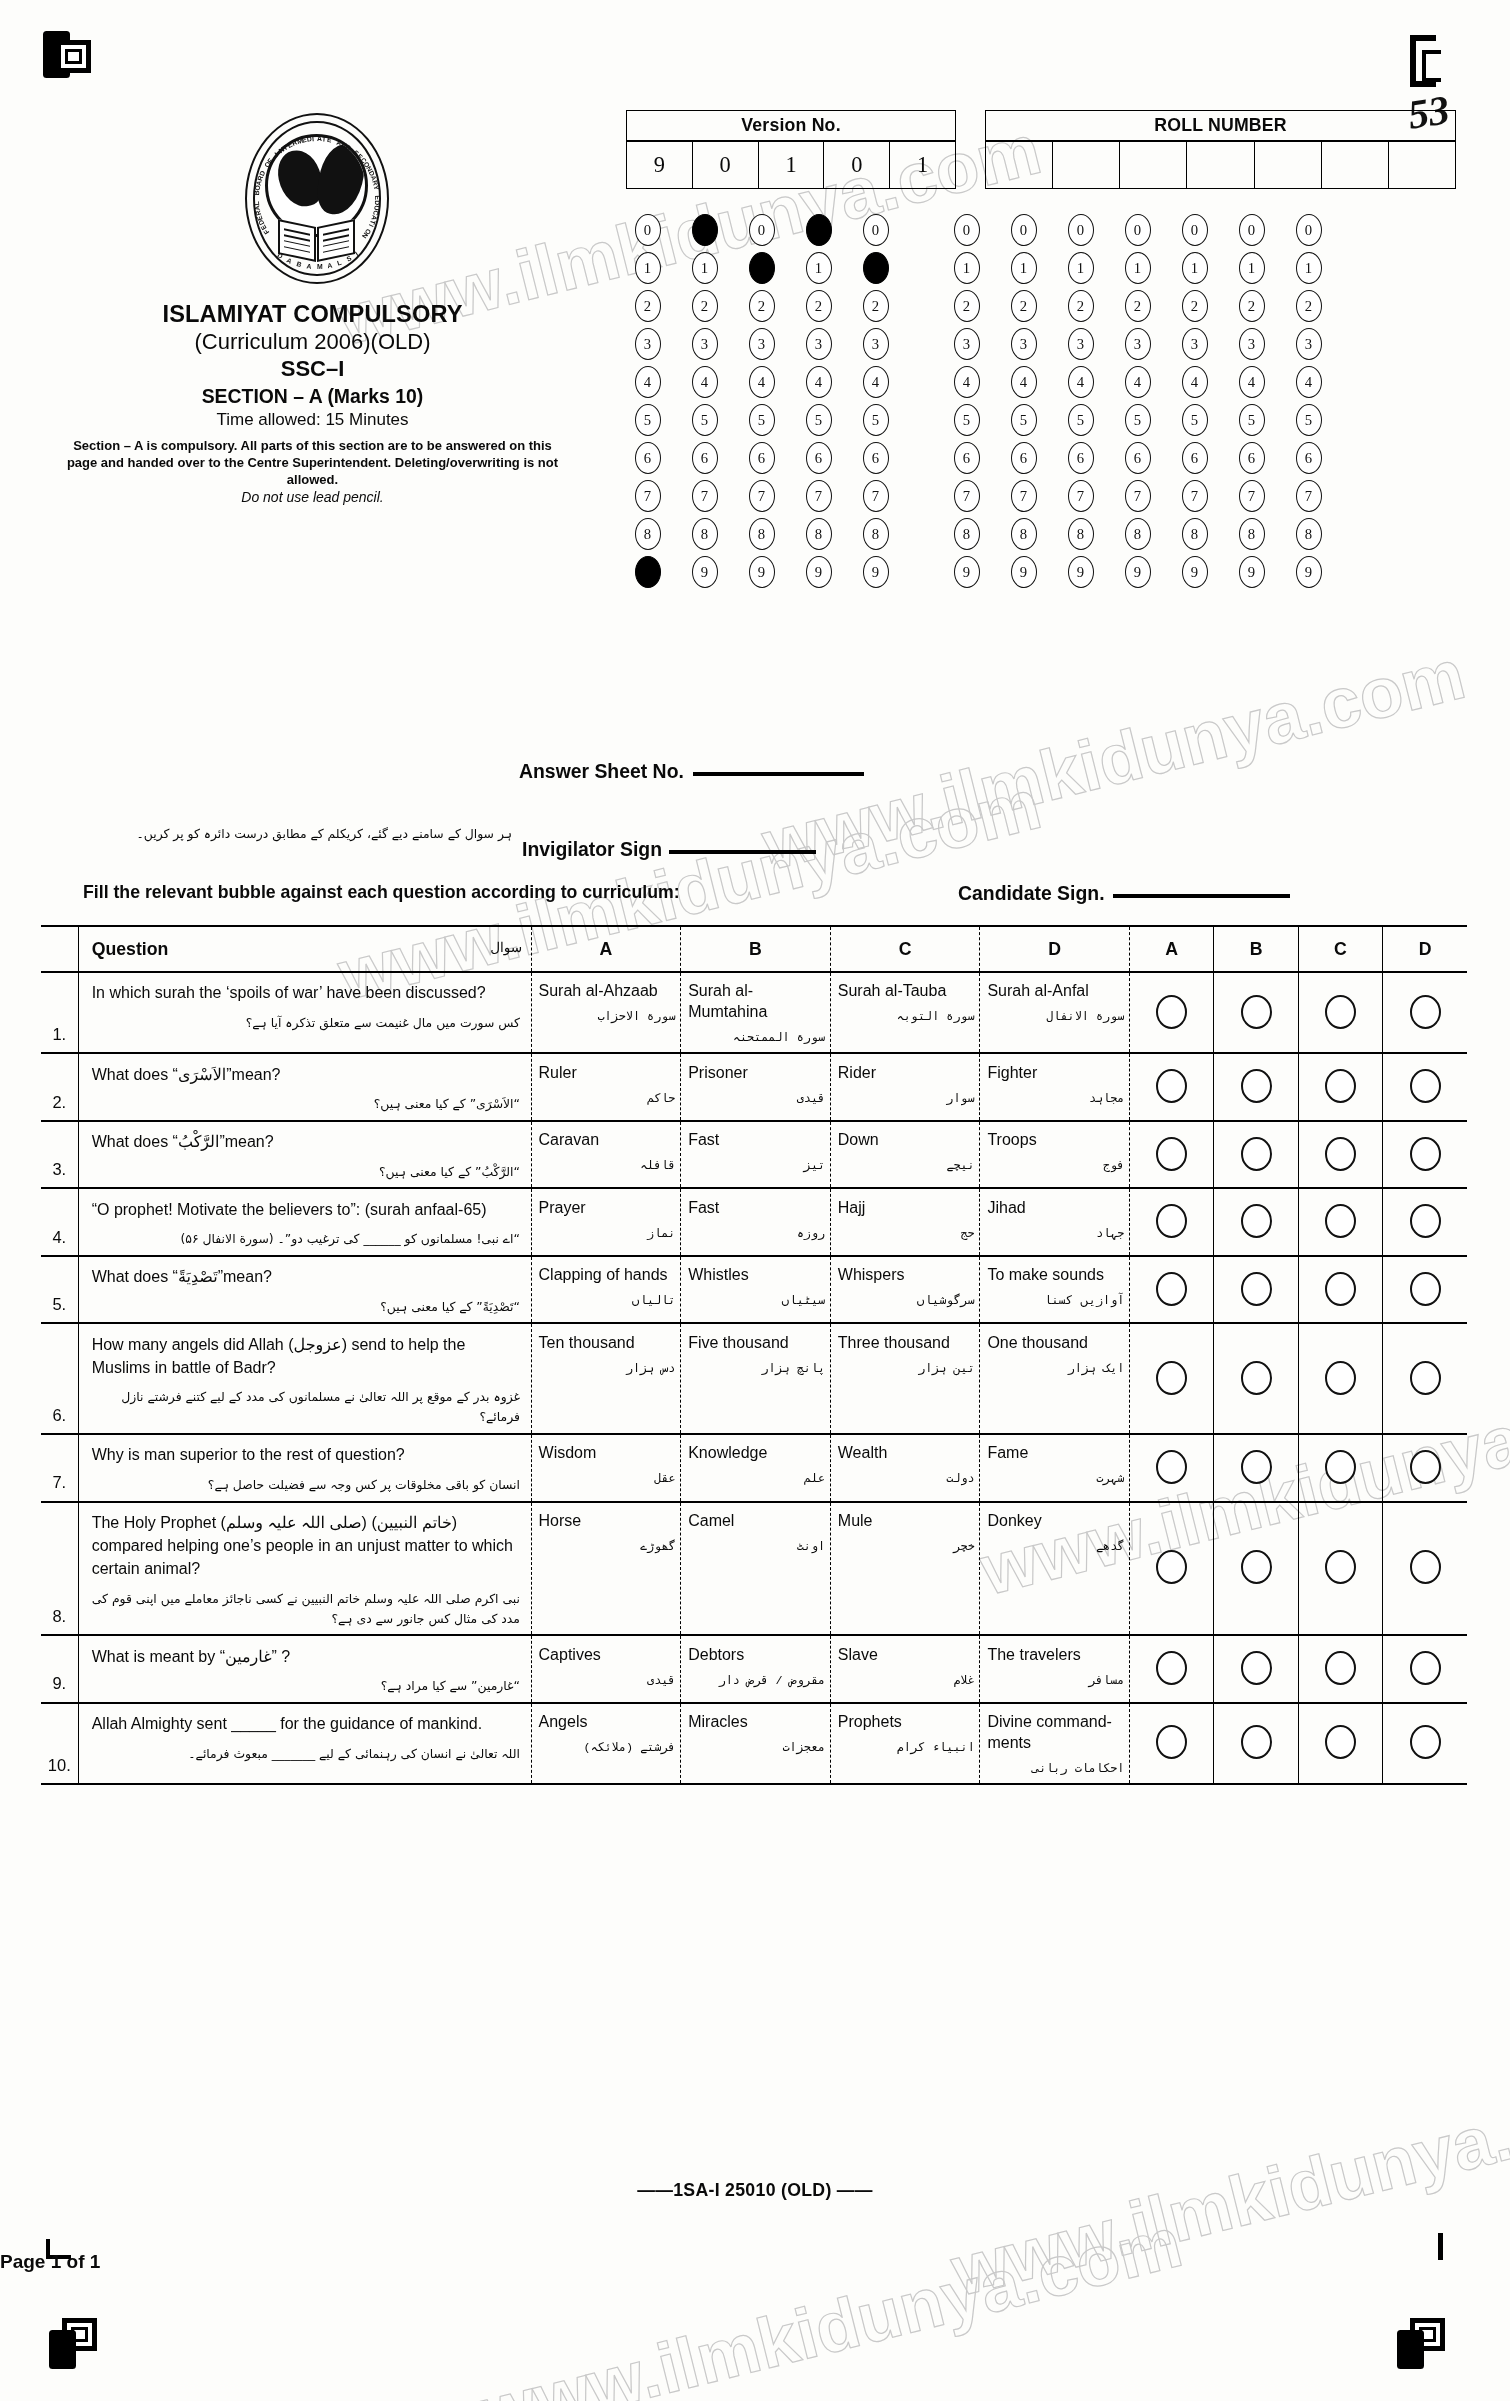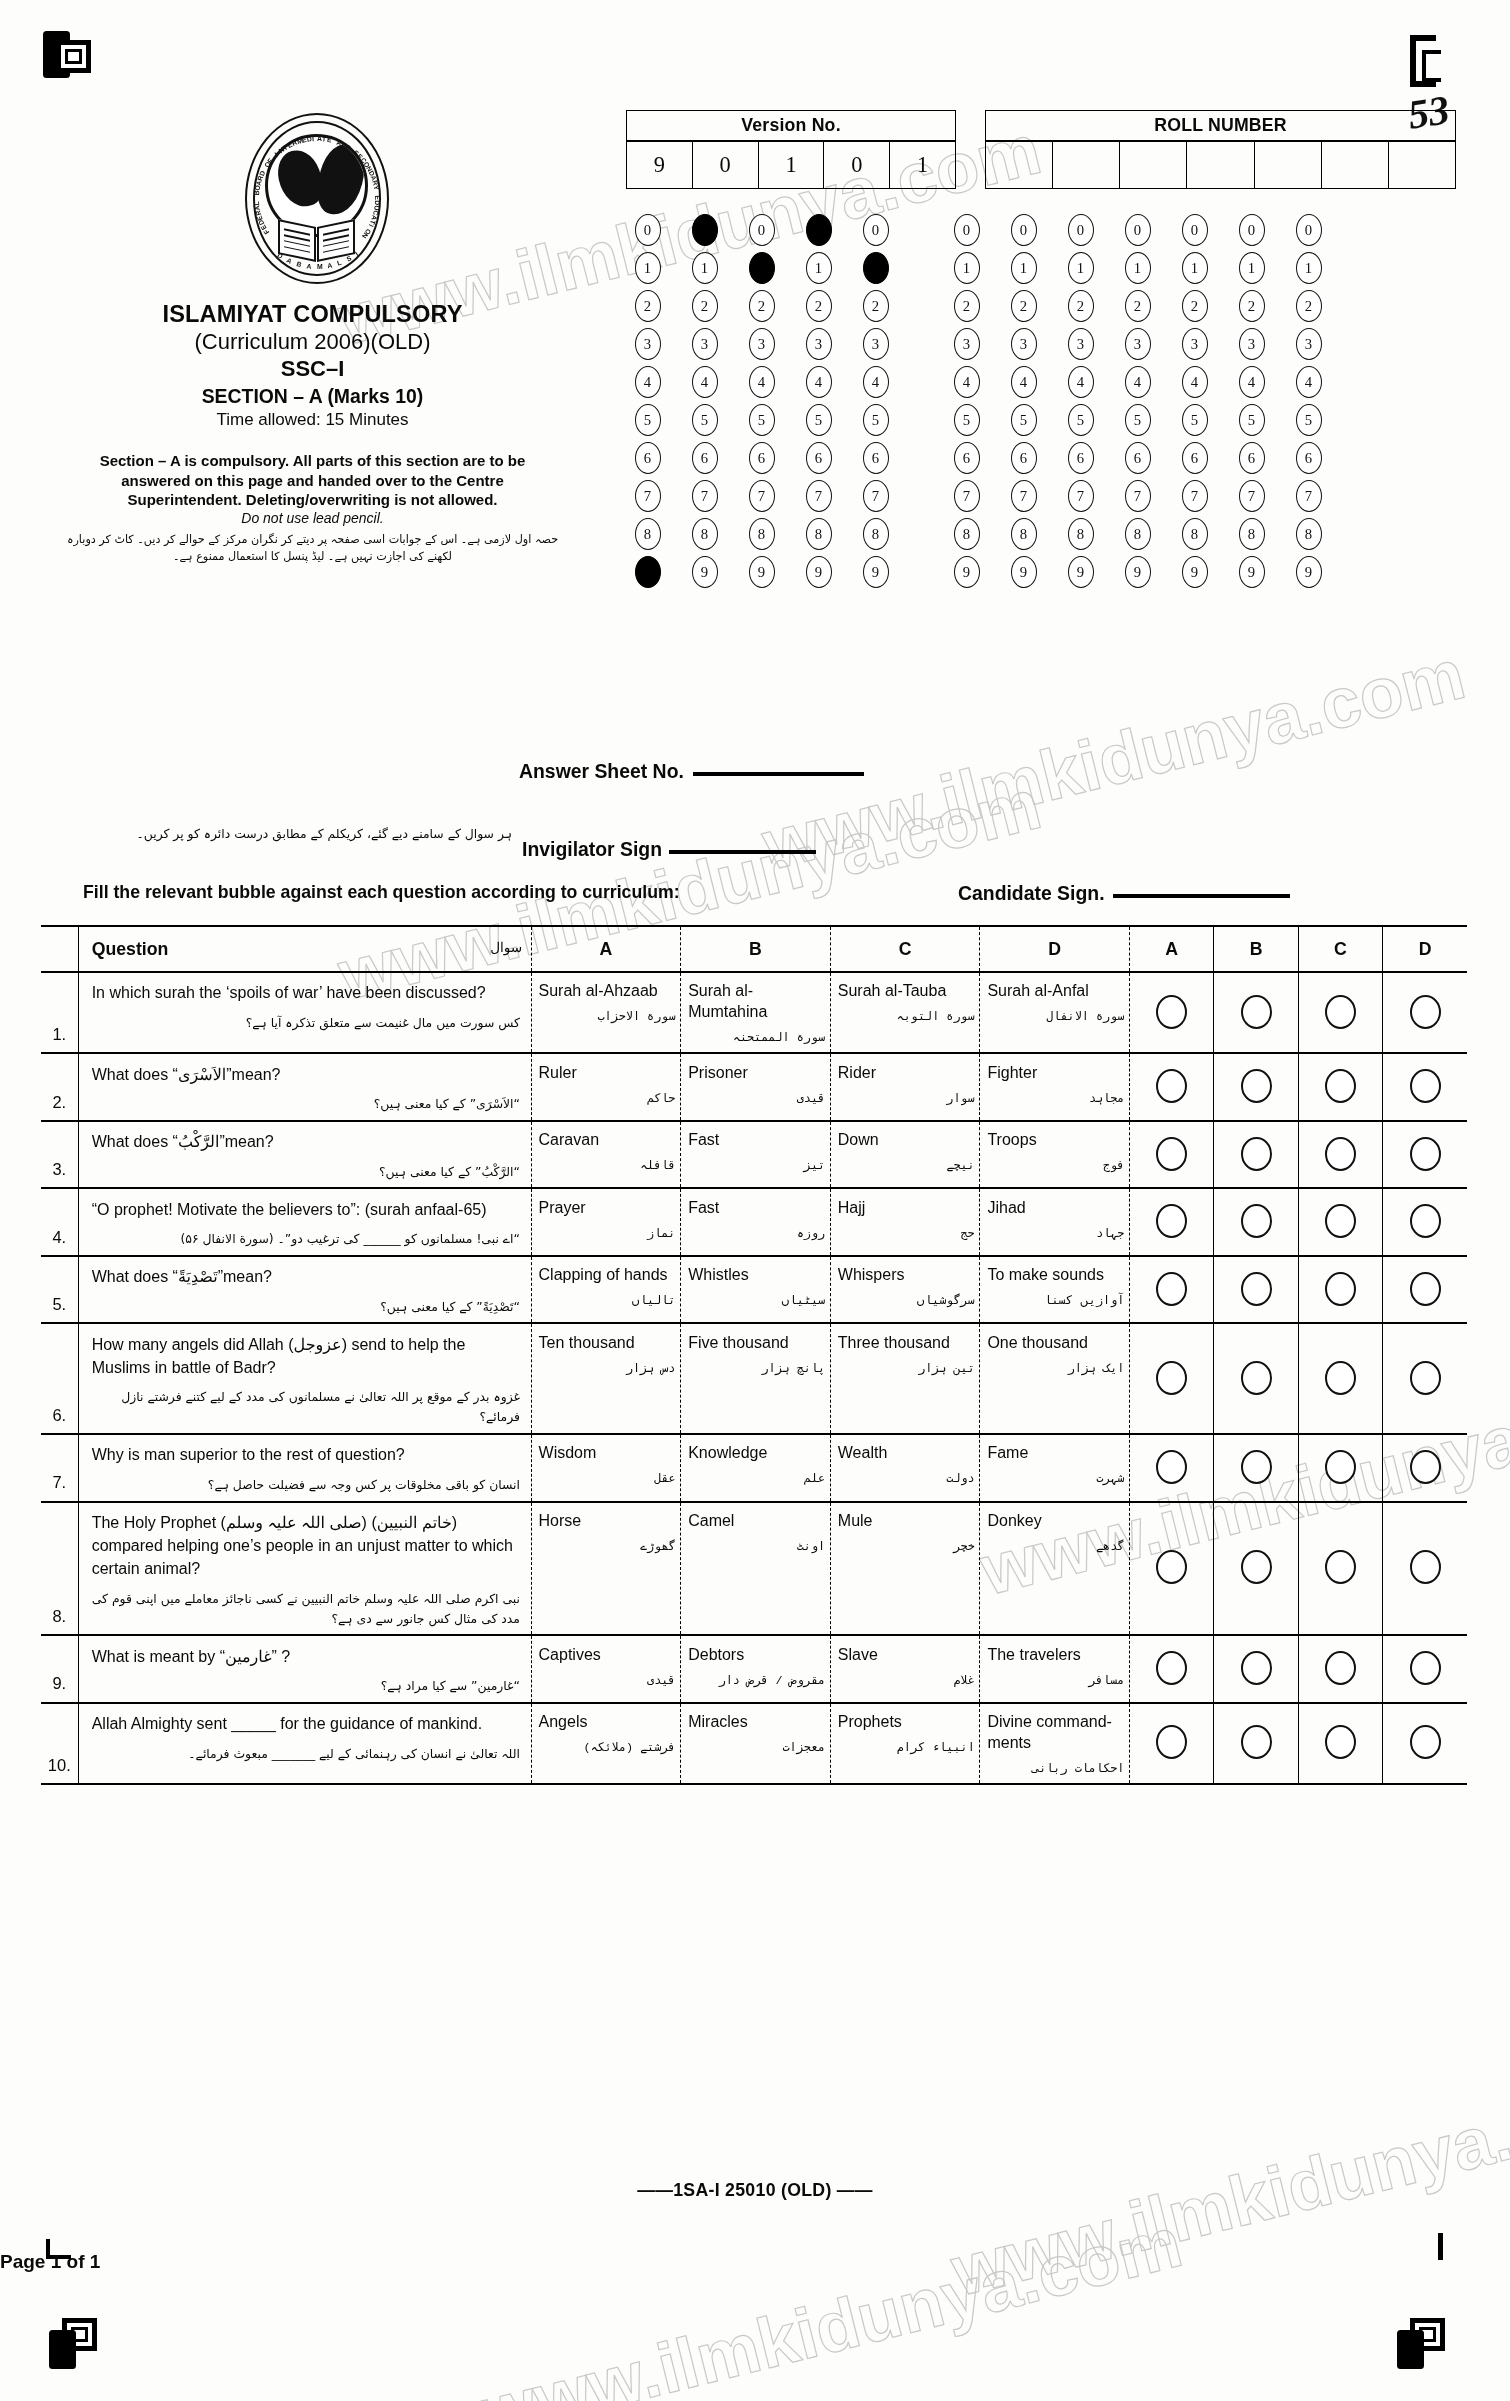--- a/index.html
+++ b/index.html
@@ -67,21 +67,21 @@
   #logo .logotext span { position:absolute; left:50%; top:50%; font-size:6.8px; font-weight:bold;
       color:#111; transform-origin:0 0; white-space:nowrap; letter-spacing:0.2px; }
 
   
   #header-block { position:absolute; left:65px; top:301px; width:495px; text-align:center; }
   #exam-title { font-size:23.6px; font-weight:bold; letter-spacing:0.1px; line-height:1.12; }
   #exam-curriculum { font-size:22px; line-height:1.2; margin-top:1.8px; }
   #exam-level { font-size:22px; font-weight:bold; line-height:1.2; margin-top:0.6px; }
   #exam-section { font-size:19.4px; font-weight:bold; margin-top:2.4px; }
   #exam-time { font-size:17px; margin-top:2.4px; }
-  #exam-instructions { font-size:15px; font-weight:bold; line-height:1.28; margin-top:21px; }
+  #exam-instructions { font-size:13px; font-weight:bold; line-height:1.28; margin-top:8px; }
   #exam-nopencil { font-size:14px; font-style:italic; margin-top:1px; }
   .urdu { font-family:"DejaVu Sans", sans-serif; direction:rtl; unicode-bidi:bidi-override; }
   #exam-urdu-note { font-size:11.2px; line-height:1.55; margin-top:4.7px; text-align:center; }
 
   
   #version-box { position:absolute; left:626px; top:110px; width:330px; }
   #roll-box    { position:absolute; left:985px; top:110px; width:471px; }
   .boxlabel { border:1.8px solid #000; border-bottom:2.4px solid #000; text-align:center;
               font-size:17.7px; font-weight:bold; padding:3.5px 0 4.1px; letter-spacing:0.2px; }
   .cells { display:flex; border:1.8px solid #000; border-top:none; }
@@ -273,21 +273,20 @@
 </div>
 
 <div id="header-block">
   <div id="exam-title">ISLAMIYAT COMPULSORY</div>
   <div id="exam-curriculum">(Curriculum 2006)(OLD)</div>
   <div id="exam-level">SSC–I</div>
   <div id="exam-section">SECTION – A (Marks 10)</div>
   <div id="exam-time">Time allowed: 15 Minutes</div>
   <div id="exam-instructions">Section – A is compulsory. All parts of this section are to be answered on this page and handed over to the Centre Superintendent. Deleting/overwriting is not allowed.</div>
   <div id="exam-nopencil">Do not use lead pencil.</div>
-  <div id="exam-urdu-note" class="urdu">حصہ اول لازمی ہے۔ اس کے جوابات اسی صفحہ پر دیتے کر نگران مرکز کے حوالے کر دیں۔ کاٹ کر دوبارہ لکھنے کی اجازت نہیں ہے۔ لیڈ پنسل کا استعمال ممنوع ہے۔</div>
 </div>
 
 <div id="version-box">
   <div class="boxlabel">Version No.</div>
   <div class="cells" id="version-cells">
       <div class="c">9</div>
       <div class="c">0</div>
       <div class="c">1</div>
       <div class="c">0</div>
       <div class="c">1</div>

